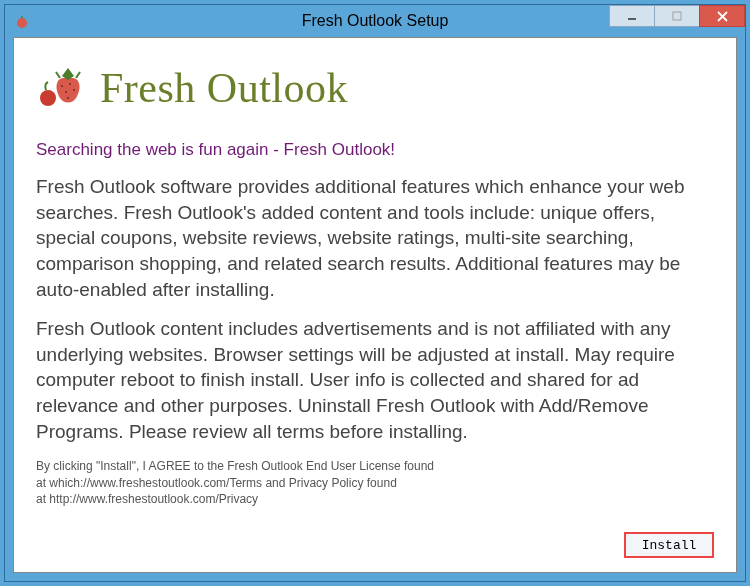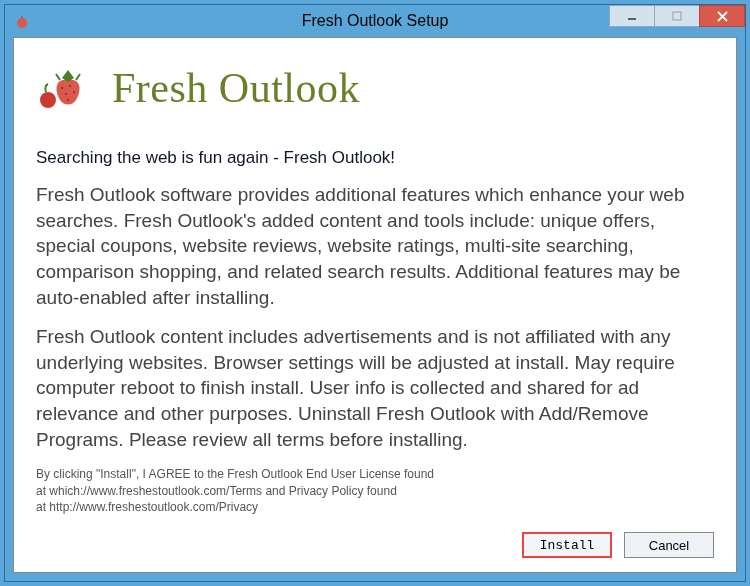--- a/index.html
+++ b/index.html
@@ -74,40 +74,40 @@
       background: #fff;
       margin: 0 8px 8px 8px;
       border: 1px solid #888;
       display: flex;
       flex-direction: column;
       padding: 18px 22px 10px 22px;
       position: relative;
     }
     .logo-row {
       display: flex;
-      align-items: flex-end;
-      gap: 20px;
-      margin-bottom: 36px;
+      align-items: flex-start;
+      gap: 8px;
+      margin-bottom: 28px;
       margin-top: 8px;
     }
     .logo-berries {
       display: flex;
       align-items: flex-end;
       gap: -2px;
     }
     .logo-text {
       font-family: Georgia, "Times New Roman", serif;
       font-size: 42px;
       color: #6a7f2a;
       font-weight: normal;
       letter-spacing: 0.5px;
     }
     .headline {
       font-size: 17px;
-      color: #0f172a;
+      color: #701a75;
       margin-bottom: 14px;
     }
     .para {
       font-size: 19px;
       color: #444;
       line-height: 1.35;
       margin-bottom: 14px;
     }
     .fineprint {
       font-size: 12px;
@@ -200,17 +200,16 @@
     <div class="fineprint">
       <div>By clicking "Install", I AGREE to the Fresh Outlook End User License found</div>
       <div>at which://www.freshestoutlook.com/Terms and Privacy Policy found</div>
       <div>at http://www.freshestoutlook.com/Privacy</div>
     </div>
 
     <div class="spacer"></div>
 
     <div class="button-row">
       <div class="btn primary">Install</div>
-      <div class="btn">Cancel</div>
     </div>
 
   </div>
 </div>
 
 </body></html>

